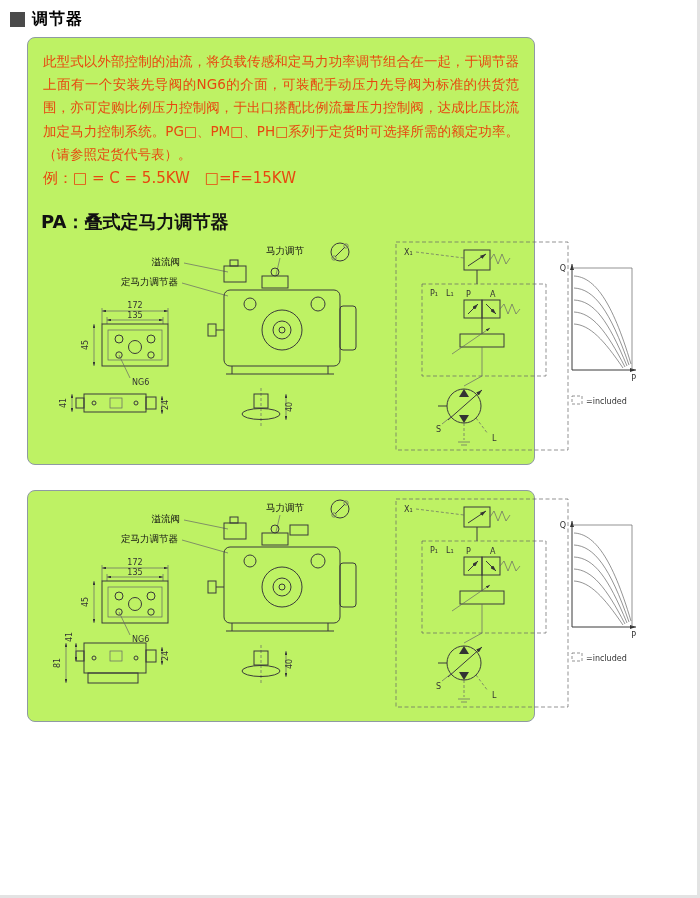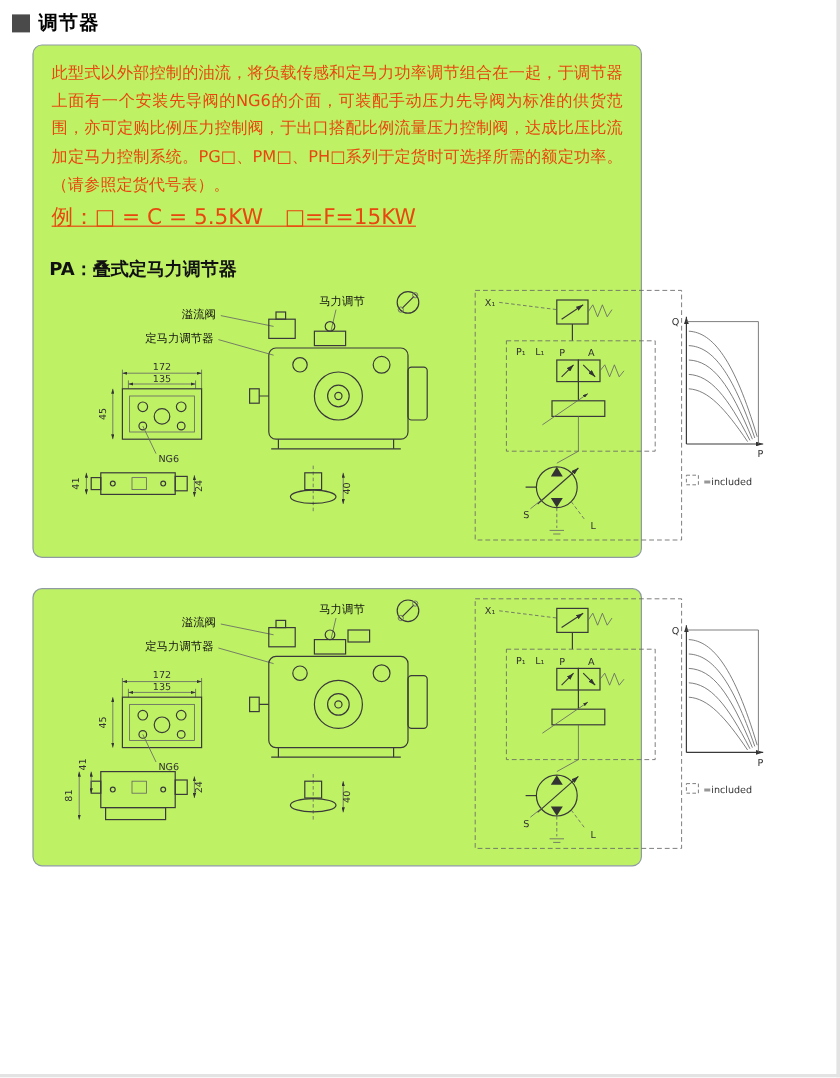--- a/index.html
+++ b/index.html
@@ -9,22 +9,22 @@
   .header{display:flex;align-items:center;gap:7px;padding:9px 0 7px 10px;}
   .sq{width:15px;height:15px;background:#4a4a4a;}
   .title{font-size:16px;font-weight:700;color:#000;letter-spacing:1px;text-align:right;}
   .panel{width:508px;margin-left:27px;border:1px solid #8f9aa3;border-radius:8px;
          box-sizing:border-box;background:#bef264;}
   .panel-1{margin-bottom:25px;}
   .panel-body{padding:12px 15px 6px;}
   .para{font-size:13.5px;line-height:1.72;text-align:justify;margin:0;}
   .red{color:#e8470f;}
   .black{color:#141414;}
-  .example{font-size:18px;margin:3px 0 2px;text-decoration:underline;}
-  .sec-heading{font-size:15px;font-weight:700;color:#111;margin:14px 0 0 13px;}
+  .example{font-size:15px;margin:3px 0 2px;}
+  .sec-heading{font-size:18px;font-weight:700;color:#111;margin:14px 0 0 13px;}
   svg.drawing{display:block;margin:4px auto 6px;}
   .drawing .ln{stroke:#3a3a3a;fill:none;stroke-width:1;}
   .drawing .thin{stroke:#666;stroke-width:0.7;fill:none;}
   .drawing .dash{stroke-dasharray:4 2.5;}
   .drawing .dashf{stroke-dasharray:3 2;}
   .drawing text{font-size:9px;fill:#222;font-family:"DejaVu Sans","Liberation Sans",sans-serif;}
   .drawing .dim{font-size:8px;fill:#333;}
   .drawing .lbl{font-size:9.5px;fill:#111;}
   .drawing .fil{fill:#333;stroke:none;}
 </style>

